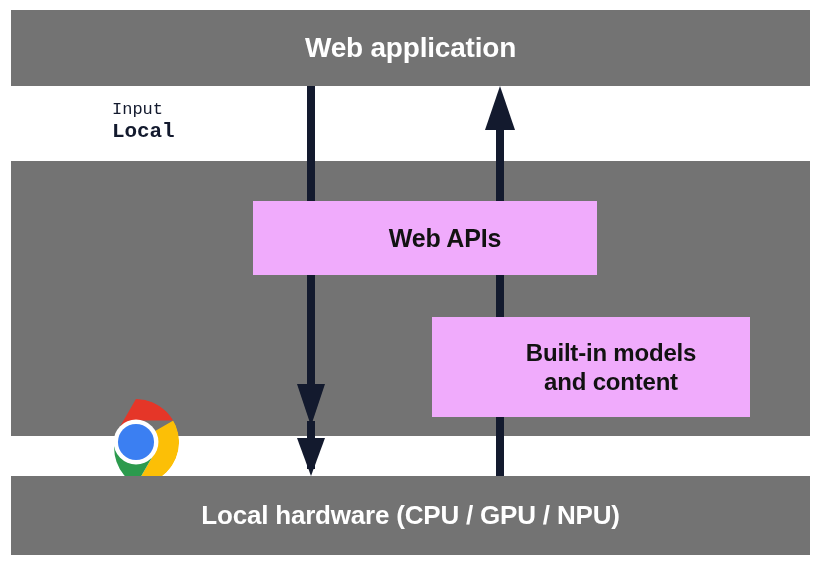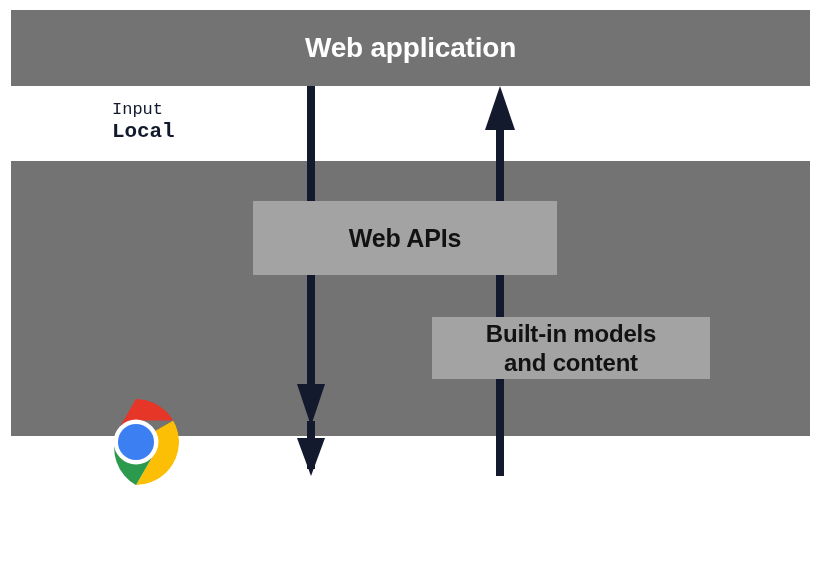--- a/index.html
+++ b/index.html
@@ -102,41 +102,42 @@
   #arrow-up-to-application {
     left: 477px;
     top: 86px;
     width: 46px;
     height: 390px;
   }
 
   
   .yellow-box {
     position: absolute;
-    background: #a3a3a3;
+    background: #f0abfc;
     display: flex;
     align-items: center;
     justify-content: center;
     text-align: center;
     color: #121212;
     font-weight: bold;
     letter-spacing: -0.2px;
+    padding-left: 40px;
   }
   #box-web-apis {
     left: 253px;
     top: 201px;
     width: 304px;
     height: 74px;
     font-size: 25px;
   }
   #box-builtin-models {
     left: 432px;
     top: 317px;
     width: 278px;
-    height: 62px;
+    height: 100px;
     font-size: 24px;
     line-height: 1.22;
     z-index: 3;
   }
 
   
   #chrome-logo {
     position: absolute;
     left: 81px;
     top: 237px;
@@ -188,20 +189,23 @@
 
         <circle cx="50" cy="50" r="25.5" fill="#ffffff"></circle>
 
         <circle cx="50" cy="50" r="20.5" fill="#3b7ff2"></circle>
       </g>
     </svg>
 
     <div id="browser-label">Browser</div>
   </div>
 
+  <div class="band" id="band-local-hardware">
+    <div class="band-title">Local hardware (CPU / GPU / NPU)</div>
+  </div>
 
   <svg class="arrow" id="arrow-down-to-hardware" viewBox="0 0 46 390" preserveAspectRatio="none">
     <rect x="19" y="0" width="8" height="300" fill="#131a2e"></rect>
     <polygon points="9,298 37,298 23,340 " fill="#131a2e"></polygon>
     <rect x="19" y="335" width="8" height="48" fill="#131a2e"></rect>
     <polygon points="9,352 37,352 23,390" fill="#131a2e"></polygon>
   </svg>
 
   <svg class="arrow" id="arrow-up-to-application" viewBox="0 0 46 390" preserveAspectRatio="none">
     <rect x="19" y="42" width="8" height="348" fill="#131a2e"></rect>

